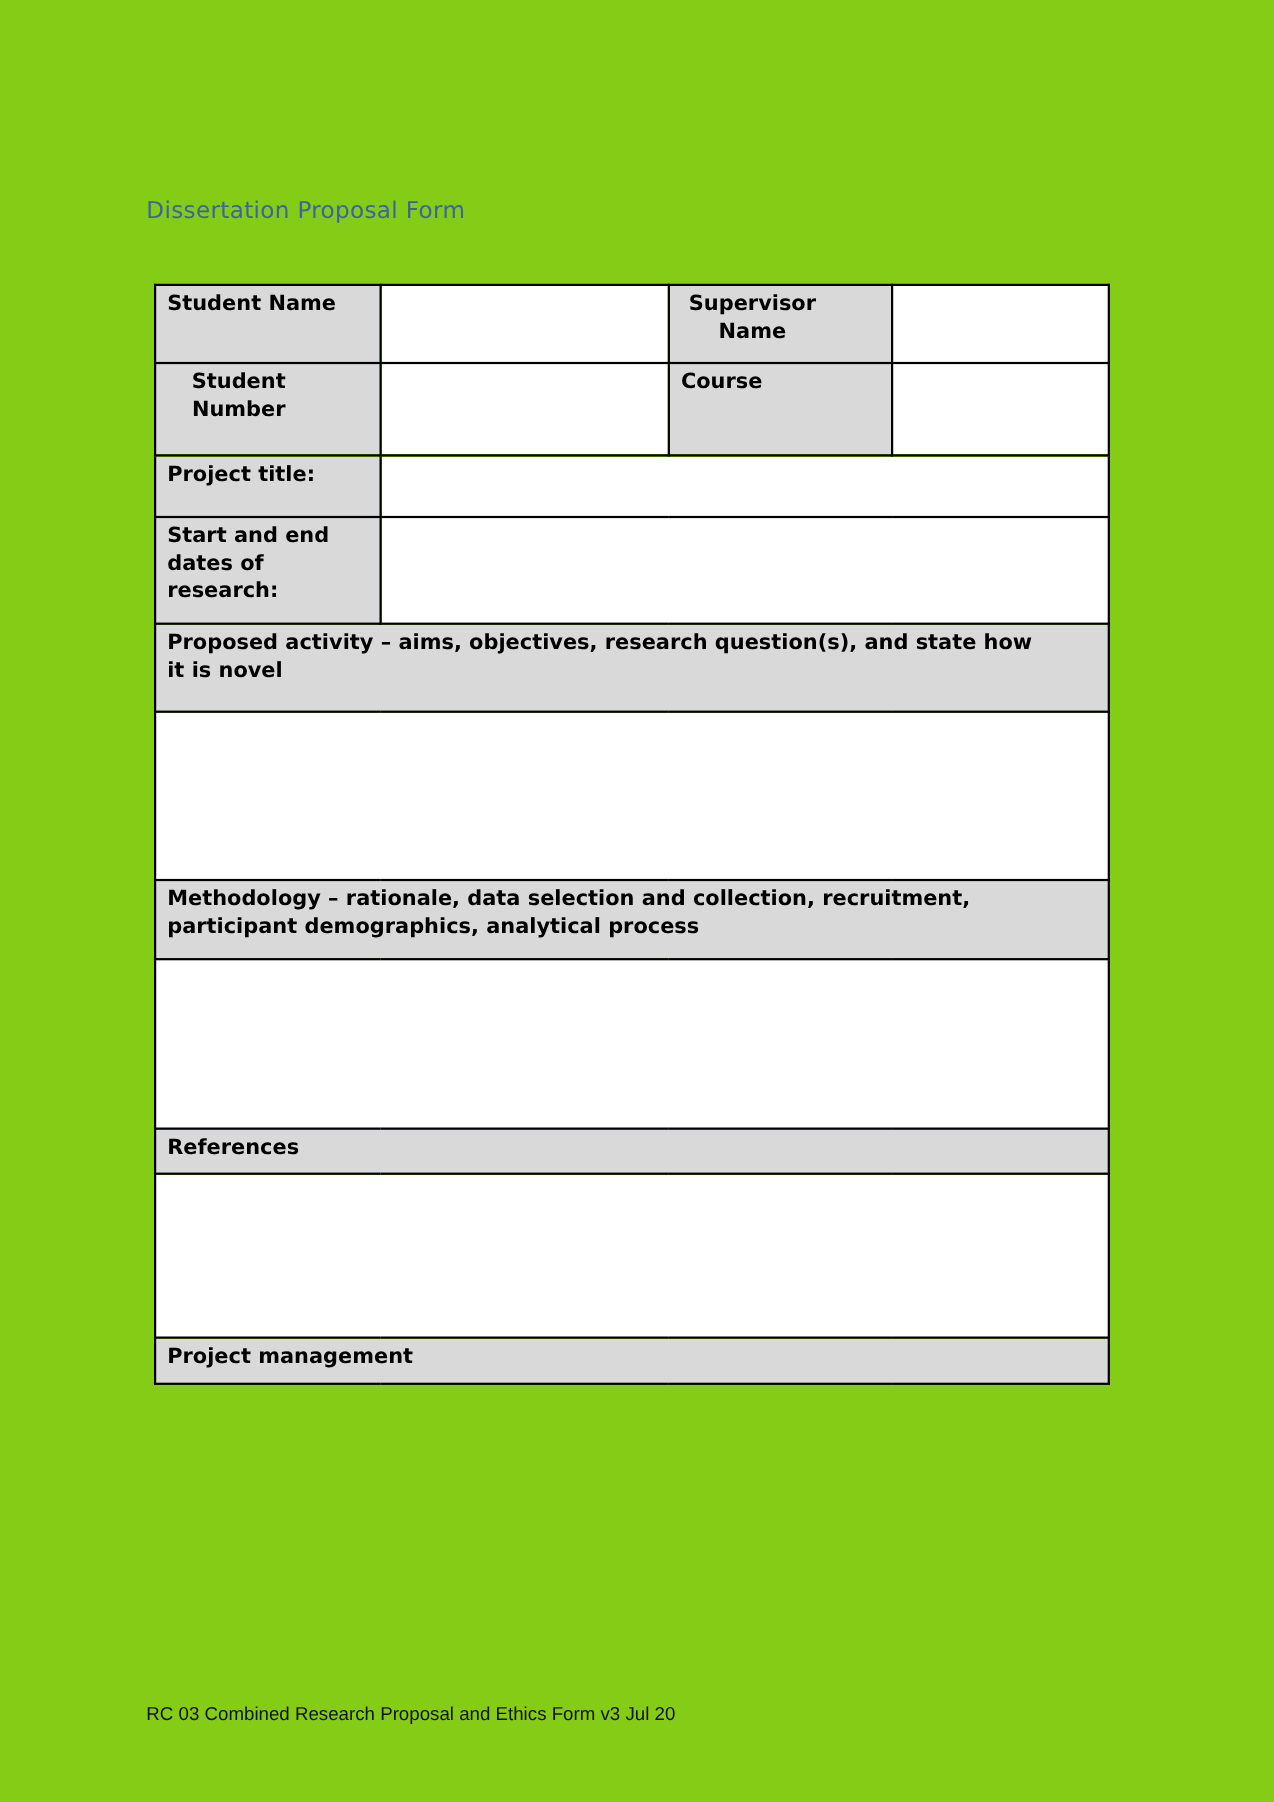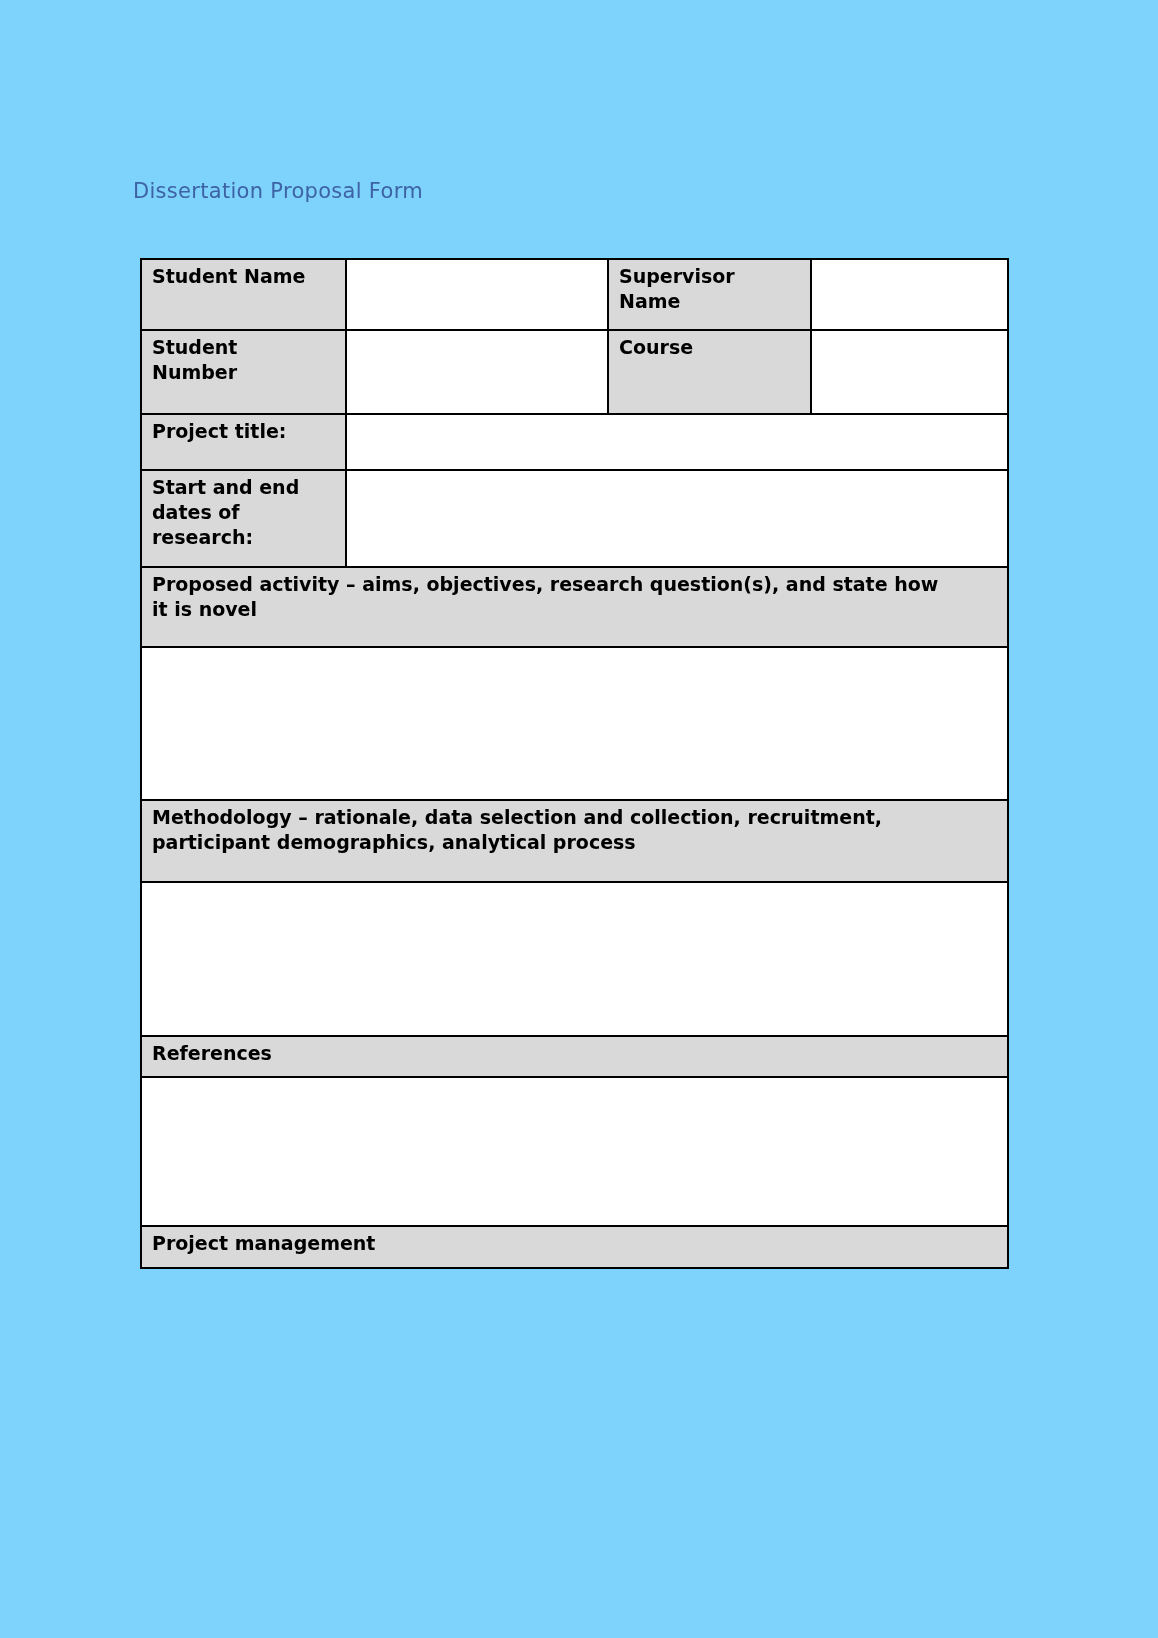--- a/index.html
+++ b/index.html
@@ -4,21 +4,21 @@
 <style>
   html, body {
     margin: 0;
     padding: 0;
     background: #ffffff;
   }
   .page {
     position: relative;
     width: 1158px;
     height: 1638px;
-    background: #7dd3fc;
+    background: #84cc16;
     font-family: "DejaVu Sans", sans-serif;
     color: #000000;
     overflow: hidden;
   }
   .doc-title {
     position: absolute;
     left: 133px;
     top: 179px;
     margin: 0;
     font-size: 21px;
@@ -40,34 +40,34 @@
     vertical-align: top;
     padding: 4px 10px;
     font-size: 19px;
     font-weight: bold;
     line-height: 1.32;
     overflow: hidden;
   }
   td.shaded { background: var(--cell_shading, #D9D9D9); }
   td.input  { background: #ffffff; }
   .lbl  { display: inline-block; }
-  .w130 { max-width: 130px; }
+  .w130 { max-width: 130px; text-align: center; }
   .w150 { max-width: 150px; }
   .wide { max-width: 795px; }
   col.c1 { width: 205px; }
   col.c2 { width: 262px; }
   col.c3 { width: 203px; }
   col.c4 { width: 197px; }
   tr.r1  { height: 71px; }
   tr.r2  { height: 84px; }
   tr.r3  { height: 56px; }
   tr.r4  { height: 97px; text-decoration: underline; }
   tr.r5  { height: 80px; }
   tr.r6  { height: 153px; }
-  tr.r7  { height: 82px; }
+  tr.r7  { height: 72px; }
   tr.r8  { height: 154px; }
   tr.r9  { height: 41px; }
   tr.r10 { height: 149px; }
   tr.r11 { height: 42px; }
   .footer {
     position: absolute;
     left: 133px;
     top: 1549px;
     font-family: "Liberation Sans", sans-serif;
     font-size: 17px;
@@ -155,14 +155,15 @@
     </tr>
 
     <tr class="r11">
       <td class="shaded" colspan="4">
         <span class="lbl wide">Project management</span>
       </td>
     </tr>
   </tbody>
     </table>
 
+  <div class="footer">RC 03 Combined Research Proposal and Ethics Form v3 Jul 20</div>
 
 </div>
 
 </body></html>

